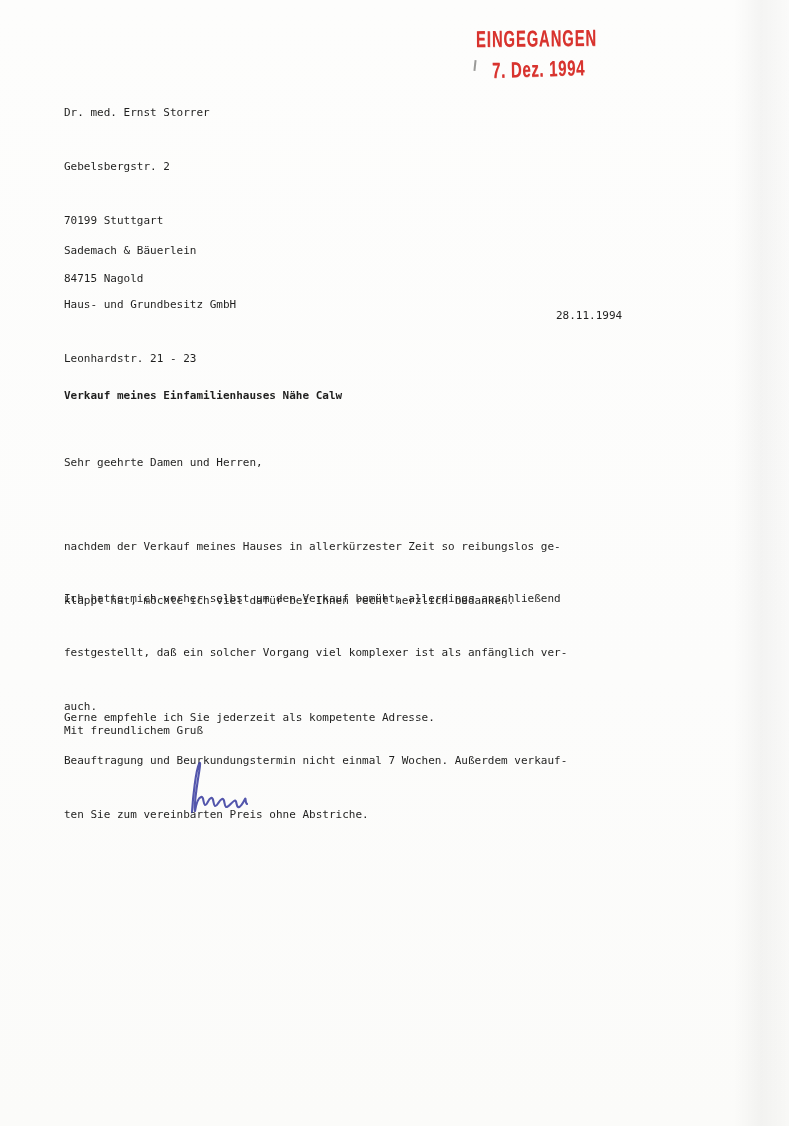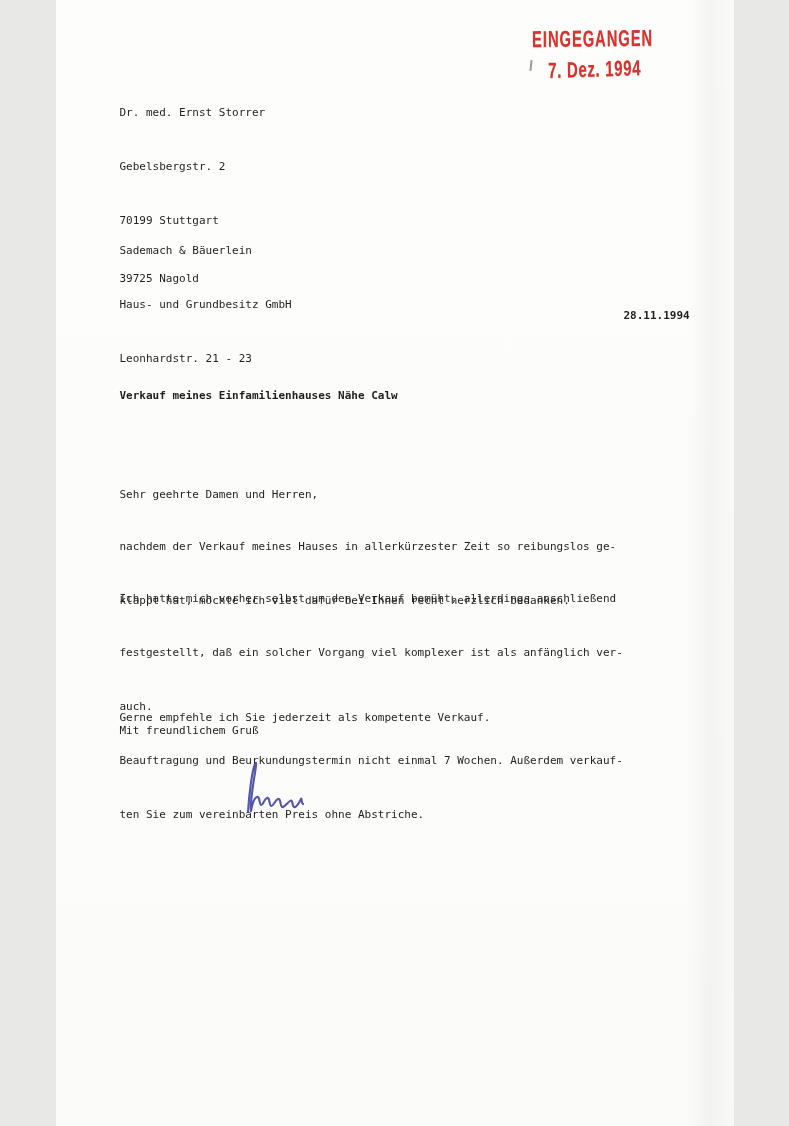--- a/index.html
+++ b/index.html
@@ -1,18 +1,18 @@
 <!DOCTYPE html>
 <html><head>
 <meta charset="utf-8">
 <style>
   html, body { margin: 0; padding: 0; background: #e8e8e6; }
   .page {
     position: relative;
-    width: 678px;
+    width: 789px;
     height: 1126px;
     margin: 0 auto;
     background:
       linear-gradient(90deg, rgba(0,0,0,0) 0%, rgba(0,0,0,0) 93%, rgba(0,0,0,0.035) 96.5%, rgba(0,0,0,0.012) 100%),
       linear-gradient(180deg, #fdfdfc 0%, #fcfcfb 60%, #fbfbf9 100%);
     overflow: hidden;
     font-family: "DejaVu Sans Mono", monospace;
     color: #1f1f1e;
   }
   .mono {
@@ -72,43 +72,43 @@
     <div>Dr. med. Ernst Storrer</div>
     <div>Gebelsbergstr. 2</div>
     <div>70199 Stuttgart</div>
   </div>
 
   <div class="mono" style="left:64px; top:206px;">
     <div>Sademach &amp; Bäuerlein</div>
     <div>Haus- und Grundbesitz GmbH</div>
     <div>Leonhardstr. 21 - 23</div>
   </div>
-  <div class="mono" style="left:64px; top:270px;">39725 Nagold</div>
+  <div class="mono" style="left:64px; top:270px;">84715 Nagold</div>
 
-  <div class="mono" style="left:568px; top:307px;font-weight:bold;">28.11.1994</div>
+  <div class="mono" style="left:556px; top:307px;">28.11.1994</div>
 
   <div class="mono subject" style="left:64px; top:387px;">Verkauf meines Einfamilienhauses Nähe Calw</div>
 
-  <div class="mono" style="left:64px; top:454px;margin-top:32px;">Sehr geehrte Damen und Herren,</div>
+  <div class="mono" style="left:64px; top:454px;">Sehr geehrte Damen und Herren,</div>
 
   <div class="mono" style="left:64px; top:502px;">
     <div>nachdem der Verkauf meines Hauses in allerkürzester Zeit so reibungslos ge-</div>
     <div>klappt hat, möchte ich viel dafür bei Ihnen recht herzlich bedanken.</div>
   </div>
 
   <div class="mono" style="left:64px; top:554px;">
     <div>Ich hatte mich vorher selbst um den Verkauf bemüht, allerdings anschließend</div>
     <div>festgestellt, daß ein solcher Vorgang viel komplexer ist als anfänglich ver-</div>
     <div>auch.</div>
     <div>Beauftragung und Beurkundungstermin nicht einmal 7 Wochen. Außerdem verkauf-</div>
     <div>ten Sie zum vereinbarten Preis ohne Abstriche.</div>
   </div>
 
   <div class="mono" style="left:64px; top:673px;">
-    <div>Gerne empfehle ich Sie jederzeit als kompetente Verkauf.</div>
+    <div>Gerne empfehle ich Sie jederzeit als kompetente Adresse.</div>
   </div>
 
   <div class="mono" style="left:64px; top:722px;">Mit freundlichem Gruß</div>
 
   <svg class="sig-svg" width="92" height="64" viewBox="0 0 92 64">
     <path d="M 14,54
              C 15,38 18,12 21,6
              C 23,2 22,9 20,21
              C 18,34 16,48 17,53
              C 18,47 20,40 23,39

